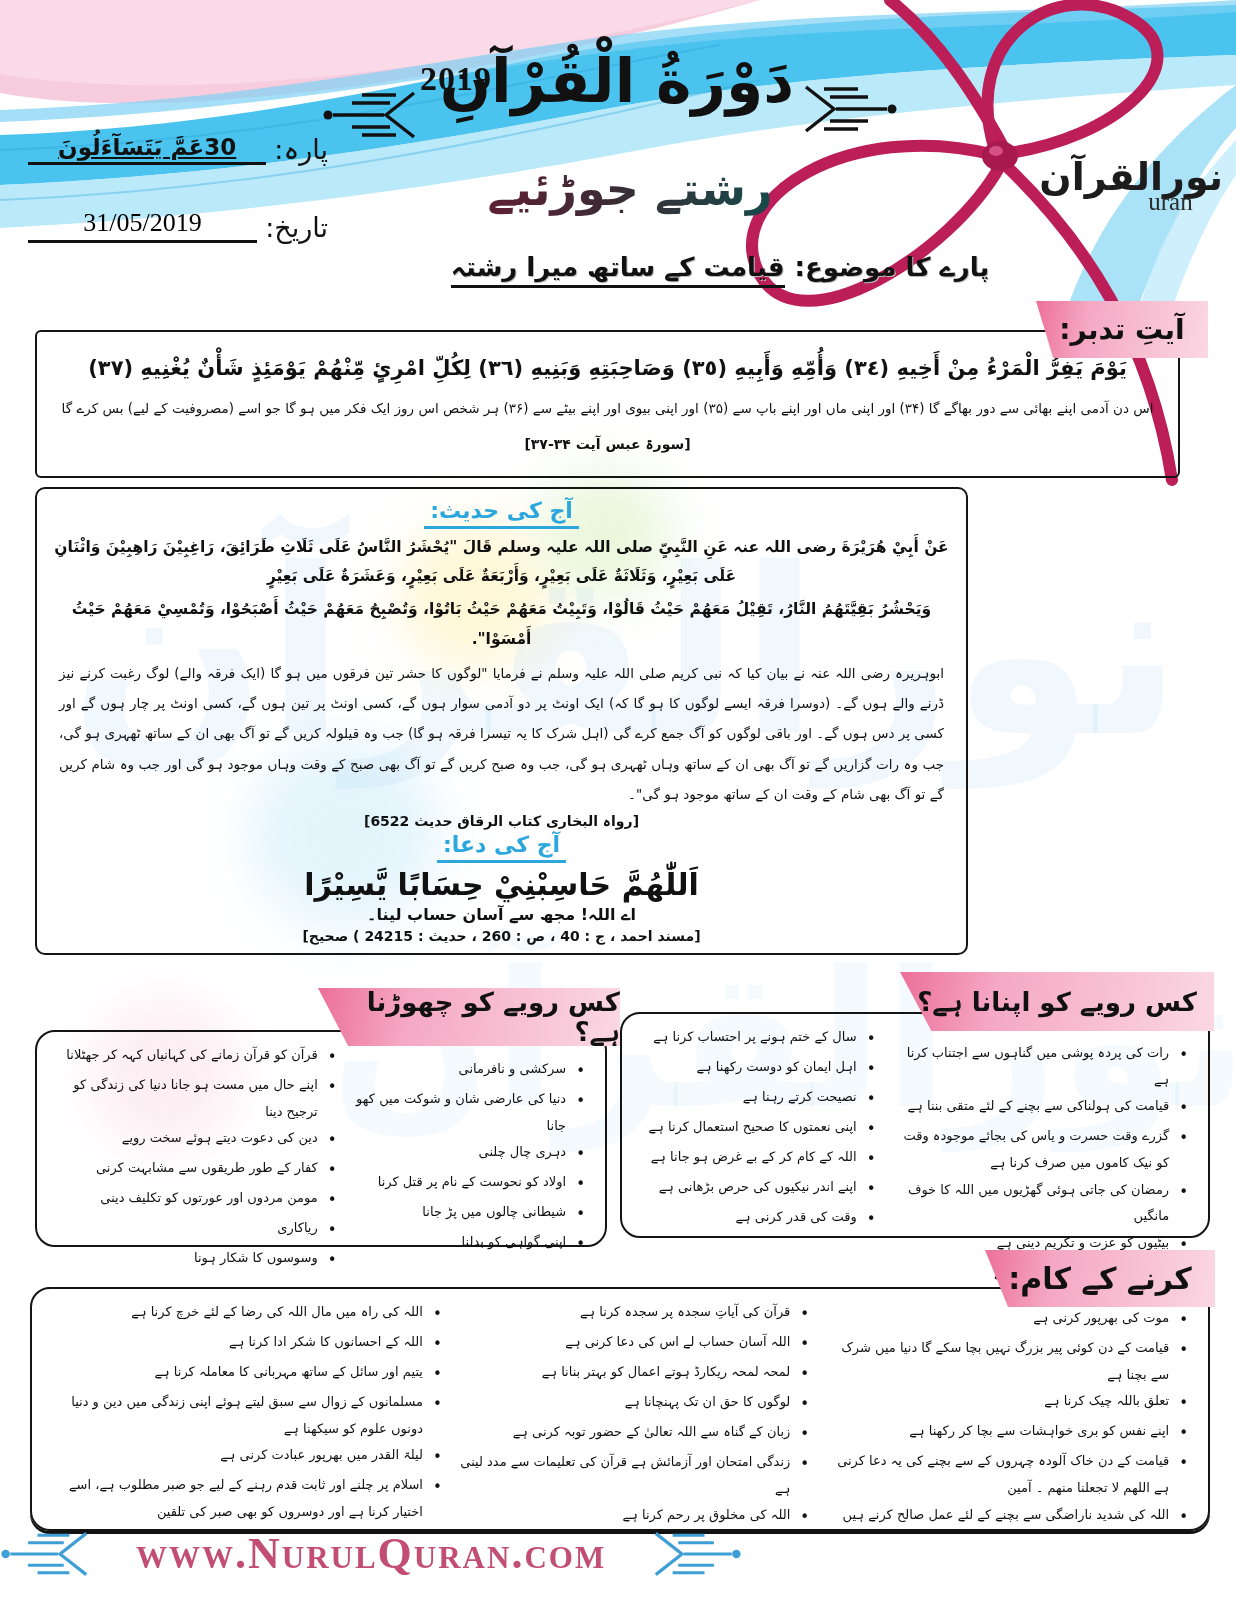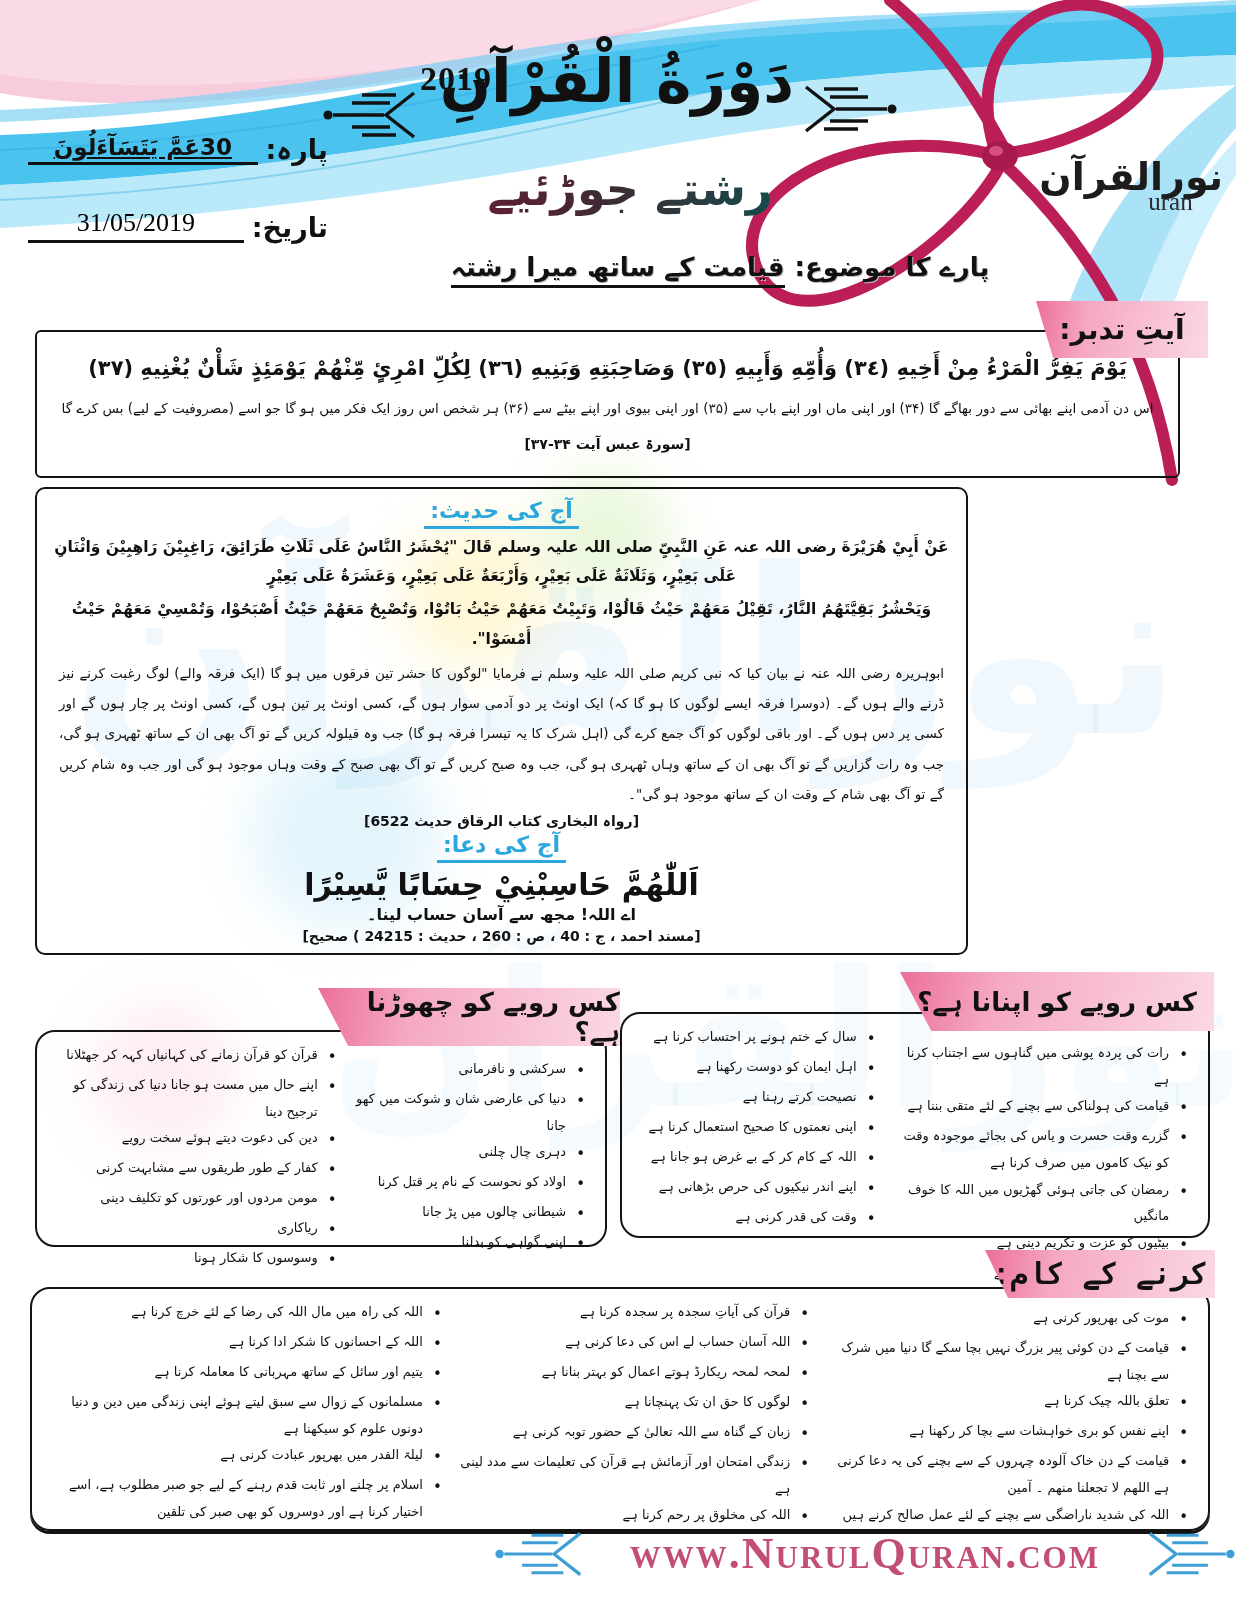--- a/index.html
+++ b/index.html
@@ -15,21 +15,21 @@
   #bow{right:0;top:0;z-index:1;}
   .blob{position:absolute;border-radius:50%;filter:blur(26px);z-index:0;}
   .wm{position:absolute;z-index:0;color:rgba(120,190,235,0.10);font-weight:bold;white-space:nowrap;
       font-family:"DejaVu Sans",sans-serif;direction:rtl;pointer-events:none;}
 
   
   .year{left:420px;top:20px;font-size:34px;font-weight:bold;letter-spacing:1px;z-index:2;margin-top:40px;}
   .main-title{left:392px;top:44px;width:450px;font-size:60px;font-weight:bold;z-index:2;line-height:1.25;}
   .hdr-arrow{z-index:2;}
   .fill-row{left:28px;width:300px;display:flex;direction:rtl;align-items:flex-end;z-index:2;gap:8px;}
-  .fill-row .lbl{font-size:27px;font-weight:bold;white-space:nowrap;text-align:center;}
+  .fill-row .lbl{font-size:27px;font-weight:normal;white-space:nowrap;text-align:center;}
   .fill-row .val{flex:1;text-align:center;border-bottom:3px solid #111;padding-bottom:2px;white-space:nowrap;}
   .parah-val{font-size:23px;font-weight:bold;text-decoration:underline;}
   .date-val{font-size:26px;color:#000000;font-family:"Liberation Serif",serif;}
   .subtitle{left:430px;top:162px;width:400px;font-size:46px;font-weight:bold;z-index:2;
             background:linear-gradient(90deg,#5e2034 15%,#3c2b34 45%,#174a4b 85%);
             -webkit-background-clip:text;background-clip:text;color:transparent;}
   .topic{left:400px;top:252px;width:640px;font-size:26px;font-weight:bold;z-index:2;direction:rtl;
          display:flex;justify-content:center;gap:10px;align-items:baseline;text-shadow:1px 1px 0 #bbb;}
   .topic .t-val{border-bottom:3px solid #111;padding-bottom:3px;}
   .logo{left:1048px;top:158px;width:175px;z-index:2;text-align:center;}
@@ -66,24 +66,24 @@
   .col{box-sizing:border-box;padding:0 6px;}
   .li{display:flex;direction:rtl;align-items:flex-start;font-size:13px;line-height:2.05;color:#111;}
   .li .dot{margin-left:10px;font-size:15px;line-height:2;}
   .li .li-text{flex:1;text-align:right;}
 
   #leave-box{left:35px;top:1030px;width:568px;height:213px;}
   #leave-tab{left:318px;top:988px;width:302px;height:58px;font-size:26px;}
   #adopt-box{left:620px;top:1012px;width:586px;height:222px;}
   #adopt-tab{left:900px;top:972px;width:314px;height:59px;font-size:26px;}
   #tasks-box{left:30px;top:1287px;width:1176px;height:240px;box-shadow:0 3px 0 #111;}
-  #tasks-tab{left:985px;top:1250px;width:230px;height:48px;font-size:30px;font-family:Liberation Mono, monospace;}
-
-  
-  #footer{left:0;top:1528px;width:1236px;display:flex;align-items:center;justify-content:flex-end;gap:46px;z-index:2;}
+  #tasks-tab{left:985px;top:1250px;width:230px;height:57px;font-size:30px;}
+
+  
+  #footer{left:0;top:1528px;width:1236px;display:flex;align-items:center;justify-content:flex-start;gap:46px;z-index:2;}
   .url{font-family:"Liberation Serif","DejaVu Serif",serif;font-variant:small-caps;
        font-size:44px;font-weight:bold;color:#c34e74;letter-spacing:2px;}
 </style>
 </head>
 <body>
 
 <div id="page">
 
   <svg id="waves" class="abs" width="1236" height="330" viewBox="0 0 1236 330">
     <path d="M0,0 L760,0 C560,58 380,88 220,100 C140,106 60,104 0,93 Z" fill="#f6c4d8" opacity="0.85"></path>

